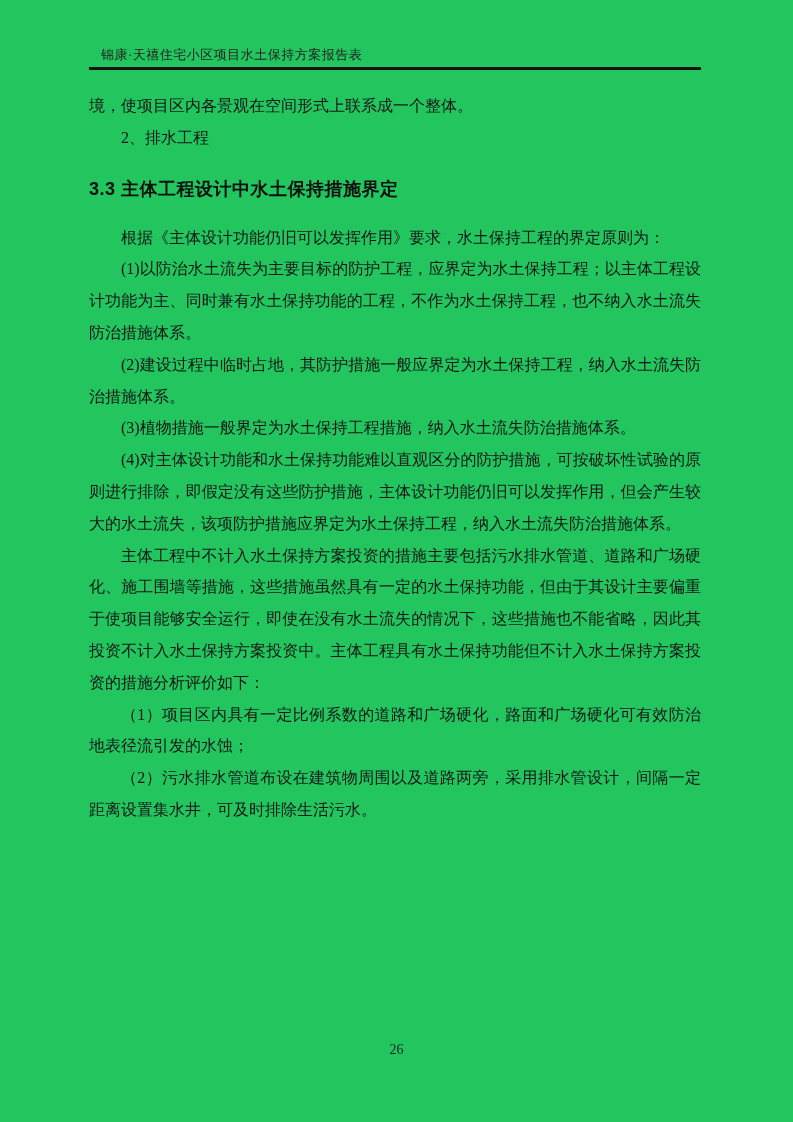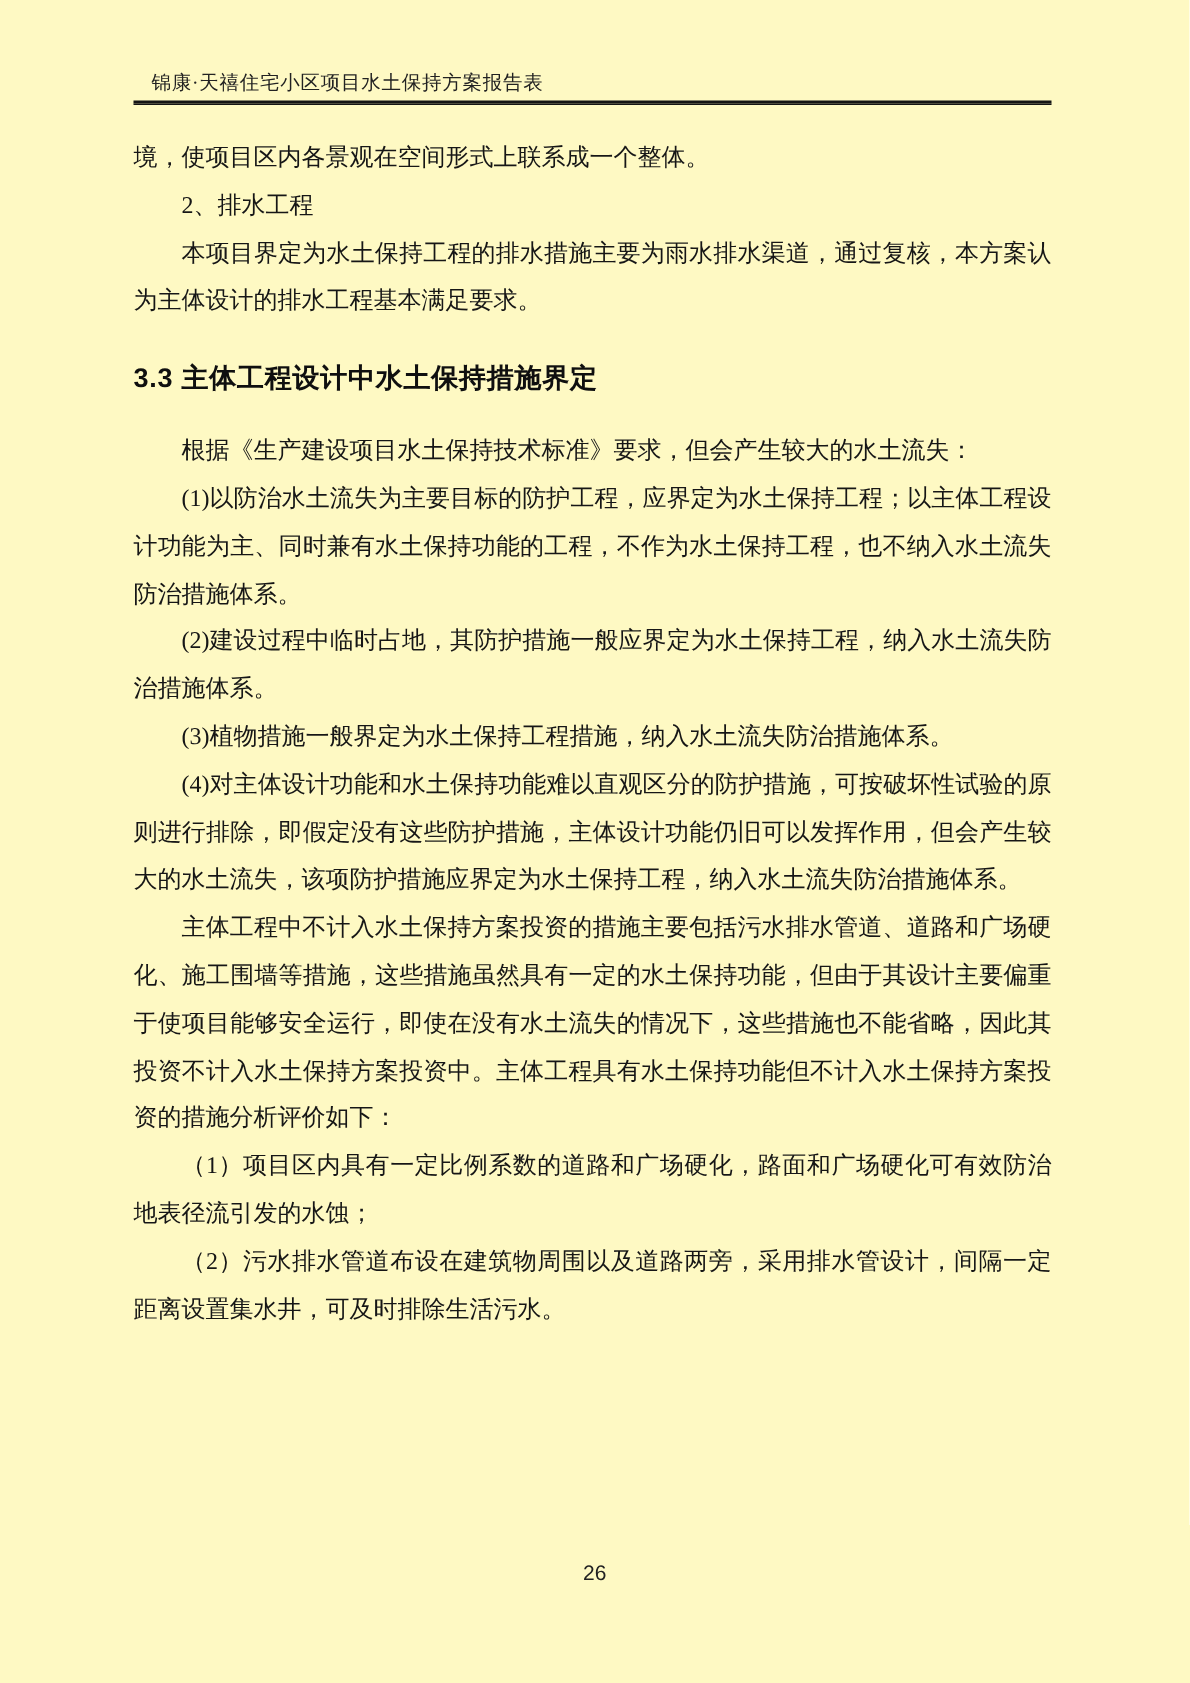--- a/index.html
+++ b/index.html
@@ -5,21 +5,21 @@
   * { margin: 0; padding: 0; box-sizing: border-box; }
   html, body { background: #ffffff; }
   body {
     width: 793px; height: 1122px;
     position: relative;
     font-family: "Liberation Serif", "DejaVu Serif", serif;
     color: #1c1c1c;
   }
   .page {
     position: absolute; inset: 0;
-    background: #fef9c3;
+    background: #22c55e;
     padding: 46px 92px 0 89px;
   }
   
   .header { width: 100%; }
   .header-title {
     font-size: 13px;
     line-height: 17px;
     padding-left: 12px;
     color: #222;
     letter-spacing: 0.5px;
@@ -64,42 +64,41 @@
   
   .footer {
     position: absolute;
     top: 1040px; left: 0;
     width: 793px;
     text-align: center;
   }
   .footer span {
     font-size: 14px;
     color: #222;
-    font-family: Liberation Sans, sans-serif;
+    font-family: Liberation Serif, serif;
     margin-top: 43px;
   }
 </style>
 </head>
 <body>
 
 <div class="page">
 
   <div class="header">
     <div class="header-title">锦康·天禧住宅小区项目水土保持方案报告表</div>
     <div class="header-rule"></div>
   </div>
 
   <div class="body-area">
     <p class="para no-indent">境，使项目区内各景观在空间形式上联系成一个整体。</p>
     <p class="para">2、排水工程</p>
-    <p class="para">本项目界定为水土保持工程的排水措施主要为雨水排水渠道，通过复核，本方案认为主体设计的排水工程基本满足要求。</p>
 
     <h2 class="h2">3.3 主体工程设计中水土保持措施界定</h2>
 
-    <p class="para">根据《生产建设项目水土保持技术标准》要求，但会产生较大的水土流失：</p>
+    <p class="para">根据《主体设计功能仍旧可以发挥作用》要求，水土保持工程的界定原则为：</p>
     <p class="para">(1)以防治水土流失为主要目标的防护工程，应界定为水土保持工程；以主体工程设计功能为主、同时兼有水土保持功能的工程，不作为水土保持工程，也不纳入水土流失防治措施体系。</p>
     <p class="para">(2)建设过程中临时占地，其防护措施一般应界定为水土保持工程，纳入水土流失防治措施体系。</p>
     <p class="para">(3)植物措施一般界定为水土保持工程措施，纳入水土流失防治措施体系。</p>
     <p class="para">(4)对主体设计功能和水土保持功能难以直观区分的防护措施，可按破坏性试验的原则进行排除，即假定没有这些防护措施，主体设计功能仍旧可以发挥作用，但会产生较大的水土流失，该项防护措施应界定为水土保持工程，纳入水土流失防治措施体系。</p>
 
     <p class="para">主体工程中不计入水土保持方案投资的措施主要包括污水排水管道、道路和广场硬化、施工围墙等措施，这些措施虽然具有一定的水土保持功能，但由于其设计主要偏重于使项目能够安全运行，即使在没有水土流失的情况下，这些措施也不能省略，因此其投资不计入水土保持方案投资中。主体工程具有水土保持功能但不计入水土保持方案投资的措施分析评价如下：</p>
     <p class="para">（1）项目区内具有一定比例系数的道路和广场硬化，路面和广场硬化可有效防治地表径流引发的水蚀；</p>
     <p class="para">（2）污水排水管道布设在建筑物周围以及道路两旁，采用排水管设计，间隔一定距离设置集水井，可及时排除生活污水。</p>
   </div>
 

